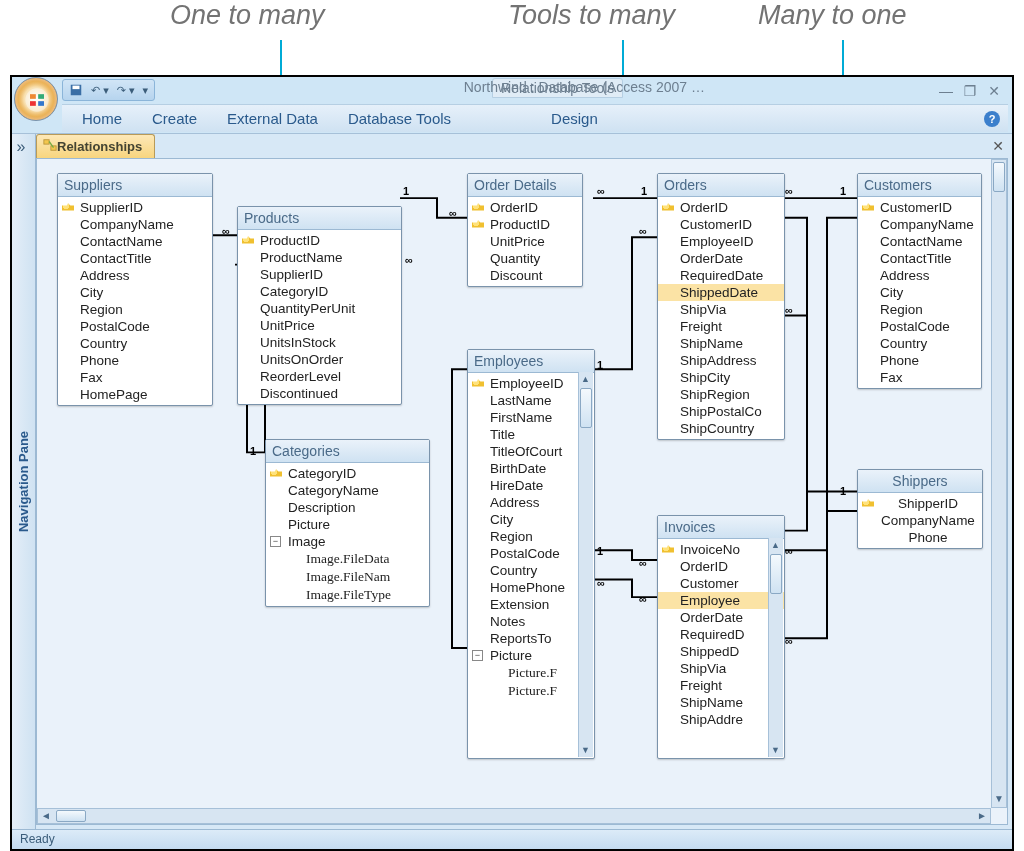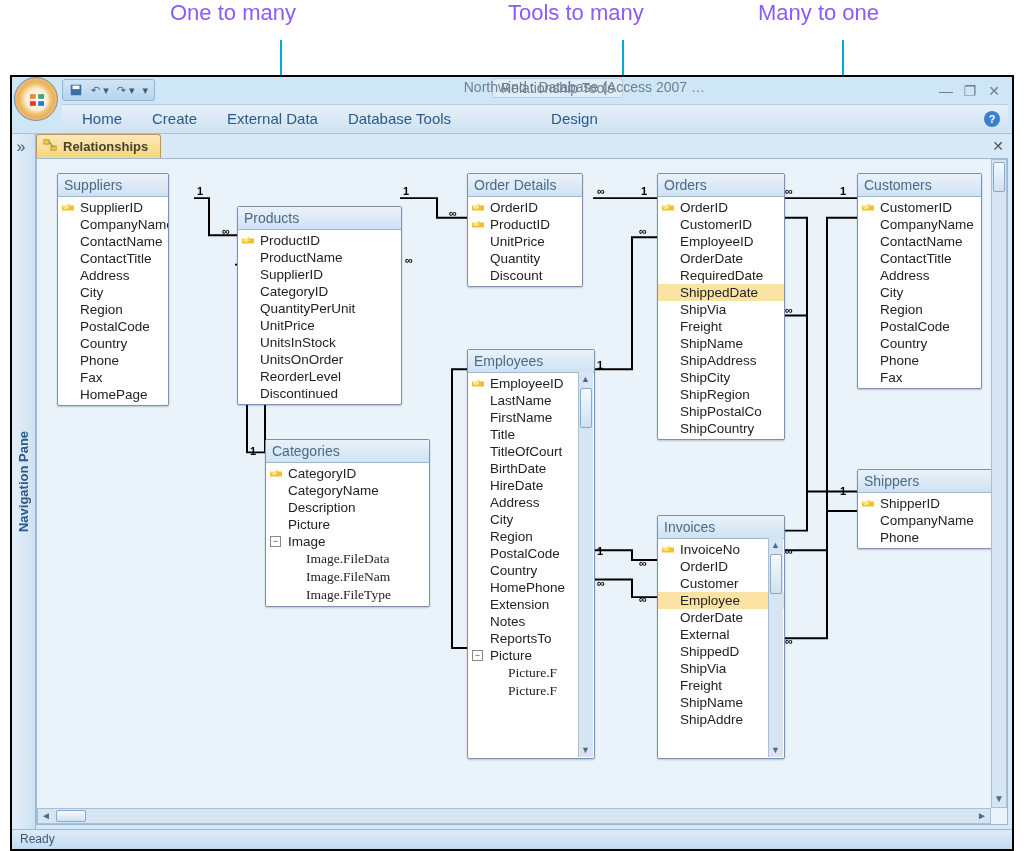--- a/index.html
+++ b/index.html
@@ -1,17 +1,17 @@
 <!DOCTYPE html>
 <html><head>
 <meta charset="utf-8">
 <style>
 * { box-sizing: border-box; margin: 0; padding: 0; font-family: "Segoe UI", Tahoma, sans-serif; }
 body { background: #fff; width: 1024px; height: 851px; position: relative; overflow: hidden; }
-.callout { color: #8b5cf6; font-size: 22px; position: absolute; }
+.callout { color: #737373; font-size: 27px; position: absolute; font-style: italic; }
 .callout-line { position: absolute; width: 2px; background: #00ABD6; }
 
 .outer-border { position: absolute; top: 75px; left: 10px; right: 10px; bottom: 0; border: 2px solid #000; background: #cfe6f6; }
 
 .qat { position: absolute; top: 2px; left: 50px; height: 22px; background: linear-gradient(#d1e5f6,#b6d4ee); border: 1px solid #8bb5d9; border-radius: 3px; padding: 2px 6px; display: flex; align-items: center; gap: 8px; font-size: 11px; color: #3b5d7a; }
 .qat .icon { width: 14px; height: 14px; display: inline-block; }
 
 .office-btn { position: absolute; top: 0; left: 2px; width: 44px; height: 44px; border-radius: 50%; background: radial-gradient(#fff,#f8e0b0 40%,#e8a840 60%,#d07030); border: 1px solid #7a93ab; box-shadow: inset 0 0 6px rgba(255,255,255,0.7); }
 .office-btn svg { width: 28px; height: 28px; margin: 8px; }
 
@@ -24,21 +24,21 @@
 .ribbon > span, .ribbon > div { cursor: pointer; }
 .ribbon .context { margin-left: 70px; }
 .help-icon { position: absolute; right: 8px; top: 6px; width: 16px; height: 16px; border-radius: 50%; background: #3b7fcc; color: #fff; font-size: 11px; text-align: center; line-height: 16px; font-weight: bold; }
 
 .workarea { position: absolute; top: 56px; left: 0; right: 0; bottom: 20px; background: #d7e8f6; border-top: 1px solid #a6c0d8; }
 
 .navpane { position: absolute; left: 0; top: 0; bottom: 0; width: 24px; background: linear-gradient(90deg,#e4eef8,#cfe2f2); border-right: 1px solid #9cb9d3; display: flex; align-items: center; justify-content: center; }
 .navpane .label { transform: rotate(-90deg); white-space: nowrap; color: #2a5a8c; font-size: 13px; font-weight: bold; }
 .navpane .chev { position: absolute; top: 4px; width: 14px; height: 14px; color: #3b5d7a; }
 
-.doc-tab { position: absolute; top: 0; left: 24px; height: 24px; background: linear-gradient(#fde8b8,#f8d57e); border: 1px solid #b89a58; border-bottom: none; border-radius: 3px 3px 0 0; padding: 2px 12px 2px 6px; display: flex; align-items: center; gap: 6px; font-size: 13px; color: #443; font-weight: bold; }
+.doc-tab { position: absolute; top: 0; left: 24px; height: 24px; background: linear-gradient(#fde8b8,#f8d57e); border: 1px solid #b89a58; border-bottom: none; border-radius: 3px 3px 0 0; padding: 2px 12px 2px 6px; display: flex; align-items: center; font-size: 13px; color: #443; font-weight: bold; }
 .doc-close { position: absolute; top: 4px; right: 8px; font-size: 14px; color: #555; cursor: pointer; }
 
 .canvas { position: absolute; top: 24px; left: 24px; right: 4px; bottom: 4px; background: #eaf2fa; border: 1px solid #9cb9d3; overflow: hidden; }
 .hscroll, .vscroll { position: absolute; background: #d7e5f2; border: 1px solid #a6c0d8; }
 .hscroll { left: 0; right: 16px; bottom: 0; height: 16px; }
 .vscroll { right: 0; top: 0; bottom: 16px; width: 16px; }
 .hscroll .thumb, .vscroll .thumb { background: linear-gradient(#f4f9fd,#cfe2f2); border: 1px solid #8aa8c4; border-radius: 2px; position: absolute; }
 .hscroll .thumb { left: 18px; width: 30px; top: 1px; bottom: 1px; }
 .vscroll .thumb { top: 2px; height: 30px; left: 1px; right: 1px; }
 .scroll-btn { position: absolute; width: 14px; height: 14px; font-size: 10px; color: #4a6a88; text-align: center; line-height: 14px; }
@@ -173,21 +173,21 @@
       <div class="rel-label" style="left:803px; top:326px;">1</div>
       <div class="rel-label" style="left:213px; top:286px;">1</div>
       <div class="rel-label" style="left:368px; top:95px;">∞</div>
       <div class="rel-label" style="left:560px; top:386px;">1</div>
       <div class="rel-label" style="left:602px; top:398px;">∞</div>
       <div class="rel-label" style="left:560px; top:418px;">∞</div>
       <div class="rel-label" style="left:602px; top:434px;">∞</div>
       <div class="rel-label" style="left:748px; top:386px;">∞</div>
       <div class="rel-label" style="left:748px; top:476px;">∞</div>
 
-      <div class="table-box" style="left:20px; top:14px; width:112px;">
+      <div class="table-box" style="left:20px; top:14px; width:156px;">
           <div class="hdr">Suppliers</div>
           <div class="fields">
             <div class="field pk">SupplierID</div>
             <div class="field">CompanyName</div>
             <div class="field">ContactName</div>
             <div class="field">ContactTitle</div>
             <div class="field">Address</div>
             <div class="field">City</div>
             <div class="field">Region</div>
             <div class="field">PostalCode</div>
@@ -284,21 +284,21 @@
           </div>
         </div>
       <div class="table-box" style="left:620px; top:356px; width:128px; height:244px;">
           <div class="hdr">Invoices</div>
           <div class="fields">
             <div class="field pk">InvoiceNo</div>
             <div class="field">OrderID</div>
             <div class="field">Customer</div>
             <div class="field hl">Employee</div>
             <div class="field">OrderDate</div>
-            <div class="field">External</div>
+            <div class="field">RequiredD</div>
             <div class="field">ShippedD</div>
             <div class="field">ShipVia</div>
             <div class="field">Freight</div>
             <div class="field">ShipName</div>
             <div class="field">ShipAddre</div>
           </div>
           <div class="inner-scroll">
             <div class="arrow" style="top:2px;">▲</div>
             <div class="it"></div>
             <div class="arrow" style="bottom:2px;">▼</div>
@@ -313,21 +313,21 @@
             <div class="field">ContactTitle</div>
             <div class="field">Address</div>
             <div class="field">City</div>
             <div class="field">Region</div>
             <div class="field">PostalCode</div>
             <div class="field">Country</div>
             <div class="field">Phone</div>
             <div class="field">Fax</div>
           </div>
         </div>
-      <div class="table-box" style="left:820px; top:310px; width:156px;">
+      <div class="table-box" style="left:820px; top:310px; width:126px;text-align:center;">
           <div class="hdr">Shippers</div>
           <div class="fields">
             <div class="field pk">ShipperID</div>
             <div class="field">CompanyName</div>
             <div class="field">Phone</div>
           </div>
         </div>
 
       <div class="hscroll">
         <div class="scroll-btn" style="left:1px; top:0;">◄</div>

